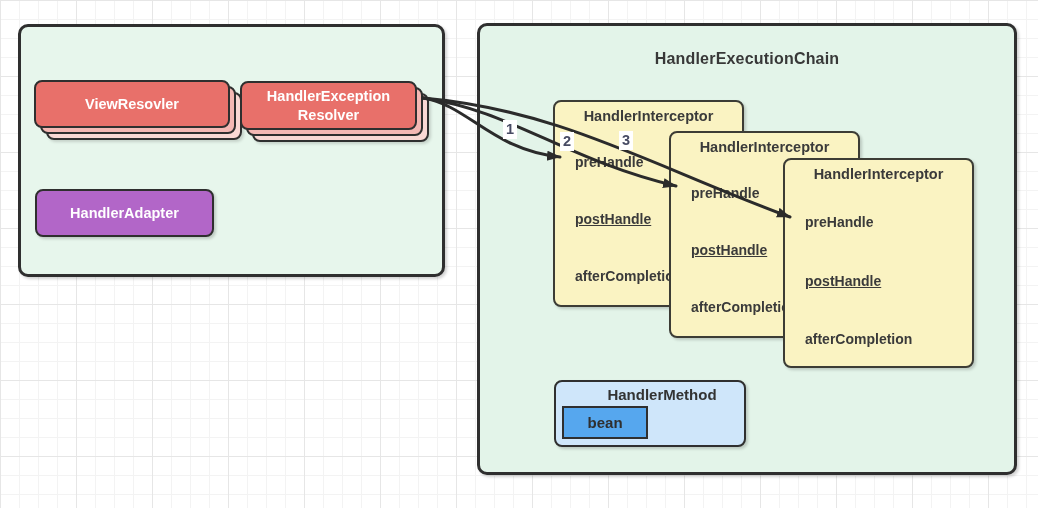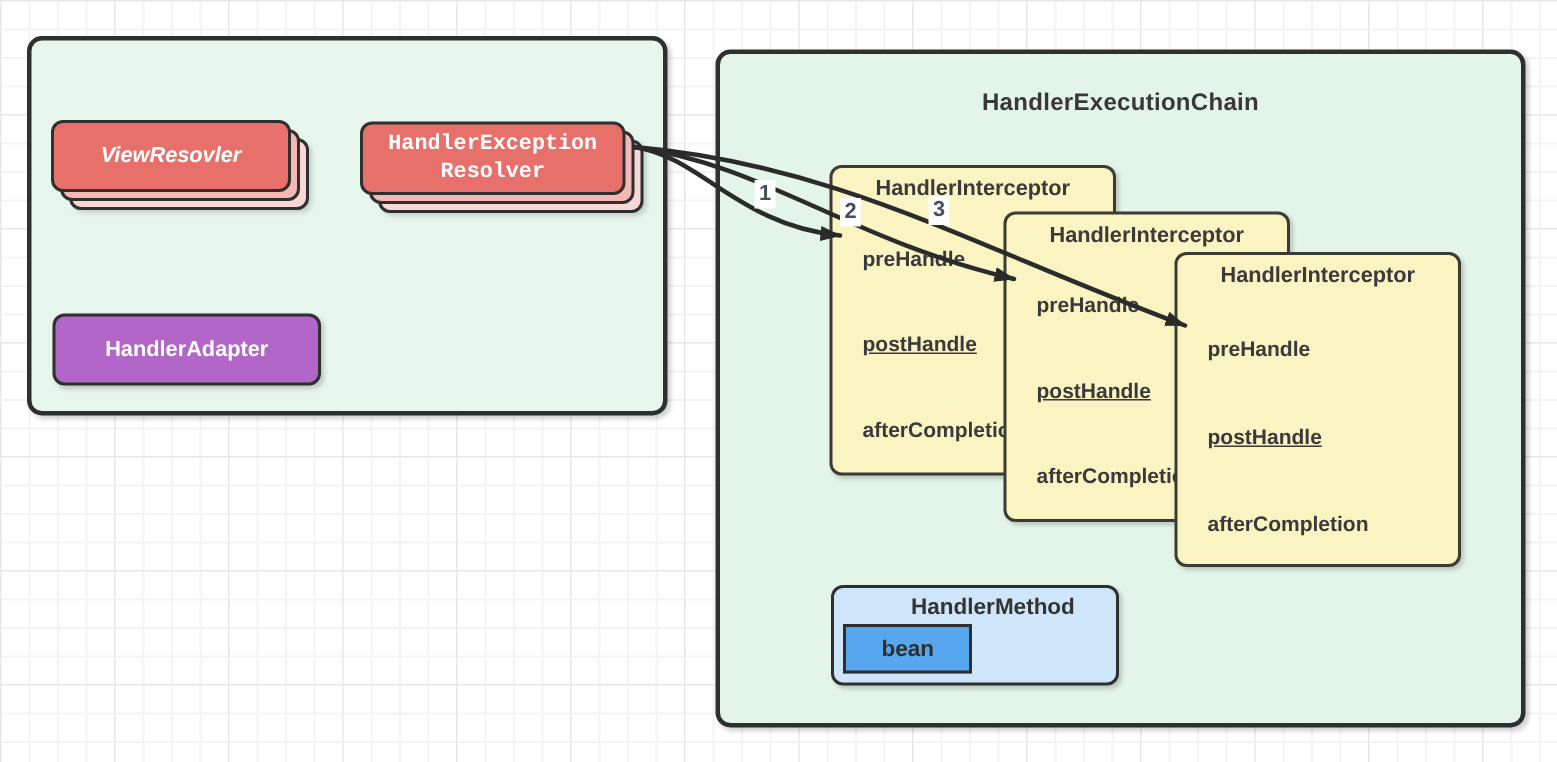--- a/index.html
+++ b/index.html
@@ -15,38 +15,37 @@
       linear-gradient(90deg, #f3f3f3 1px, transparent 1px),
       linear-gradient(#f3f3f3 1px, transparent 1px);
     background-size: 76px 76px, 76px 76px, 19px 19px, 19px 19px;
   }
 
   .container {
     position: absolute; border: 3px solid #2f2f2f; border-radius: 10px;
     box-shadow: 2px 2px 3px rgba(0,0,0,0.18);
   }
   .dispatcher { left: 18px; top: 24px; width: 427px; height: 253px; background: #e7f6ec; }
-  .chain      { left: 477px; top: 33px; width: 540px; height: 452px; background: #e3f4e9; }
+  .chain      { left: 477px; top: 23px; width: 540px; height: 452px; background: #e3f4e9; }
   .ctitle { text-align: center; color: #383838; font-size: 16px; letter-spacing: 0.2px; }
   .dispatcher .ctitle { padding-top: 10px; }
   .chain .ctitle { padding-top: 24px; }
 
   
   .stack { position: absolute; }
   .layer { position: absolute; inset: 0; border: 2.5px solid #2f2f2f; border-radius: 8px; }
   .l3 { transform: translate(12px,12px); background: #f9d8d4; box-shadow: 2px 2px 3px rgba(0,0,0,0.15); }
   .l2 { transform: translate(6px,6px);  background: #f4b8b4; }
   .lmain { background: #e8706a; display: flex; align-items: center; justify-content: center;
            color: #ffffff; font-size: 14.5px; text-align: center; line-height: 1.3; padding: 0 10px; }
 
   .adapter {
     position: absolute; background: #b266c8; border: 2.5px solid #2f2f2f; border-radius: 8px;
     display: flex; align-items: center; justify-content: center; color: #ffffff; font-size: 14.5px;
     box-shadow: 2px 2px 3px rgba(0,0,0,0.18);
-    margin-top: 20px;
   }
 
   
   .ibox {
     position: absolute; width: 191px; background: #faf3c2;
     border: 2.5px solid #3c3c35; border-radius: 8px;
     box-shadow: 2px 2px 3px rgba(0,0,0,0.18);
   }
   .ititle { text-align: center; padding-top: 6px; color: #3a3a3a; font-size: 14.5px; }
   .imethod { position: absolute; left: 20px; color: #3a3a3a; font-size: 14px; white-space: nowrap; }
@@ -77,29 +76,29 @@
   .e2 { left: 560px; top: 132px; }
   .e3 { left: 619px; top: 131px; }
 </style>
 </head>
 <body>
 
 <div class="stage">
 
   <div class="container dispatcher">
 
-    <div class="stack" style="left:13px; top:53px; width:160px; height:48px;font-style:italic;">
+    <div class="stack" style="left:13px; top:53px; width:196px; height:48px;">
       <div class="layer l3"></div>
       <div class="layer l2"></div>
       <div class="layer lmain">
         <span>ViewResovler</span>
       </div>
     </div>
 
-    <div class="stack" style="left:219px; top:54px; width:177px; height:49px;font-family:Liberation Mono, monospace;">
+    <div class="stack" style="left:219px; top:54px; width:177px; height:49px;">
       <div class="layer l3"></div>
       <div class="layer l2"></div>
       <div class="layer lmain">
         <span>HandlerException Resolver</span>
       </div>
     </div>
 
     <div class="adapter" style="left:14px; top:162px; width:179px; height:48px;">
       <span>HandlerAdapter</span>
     </div>

